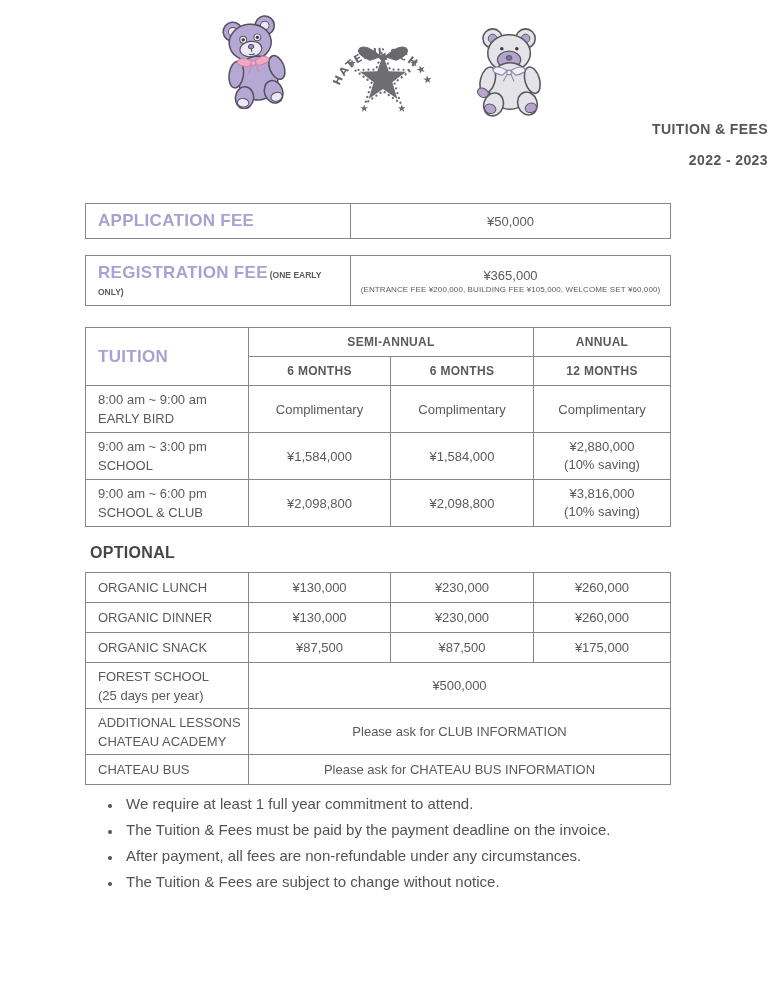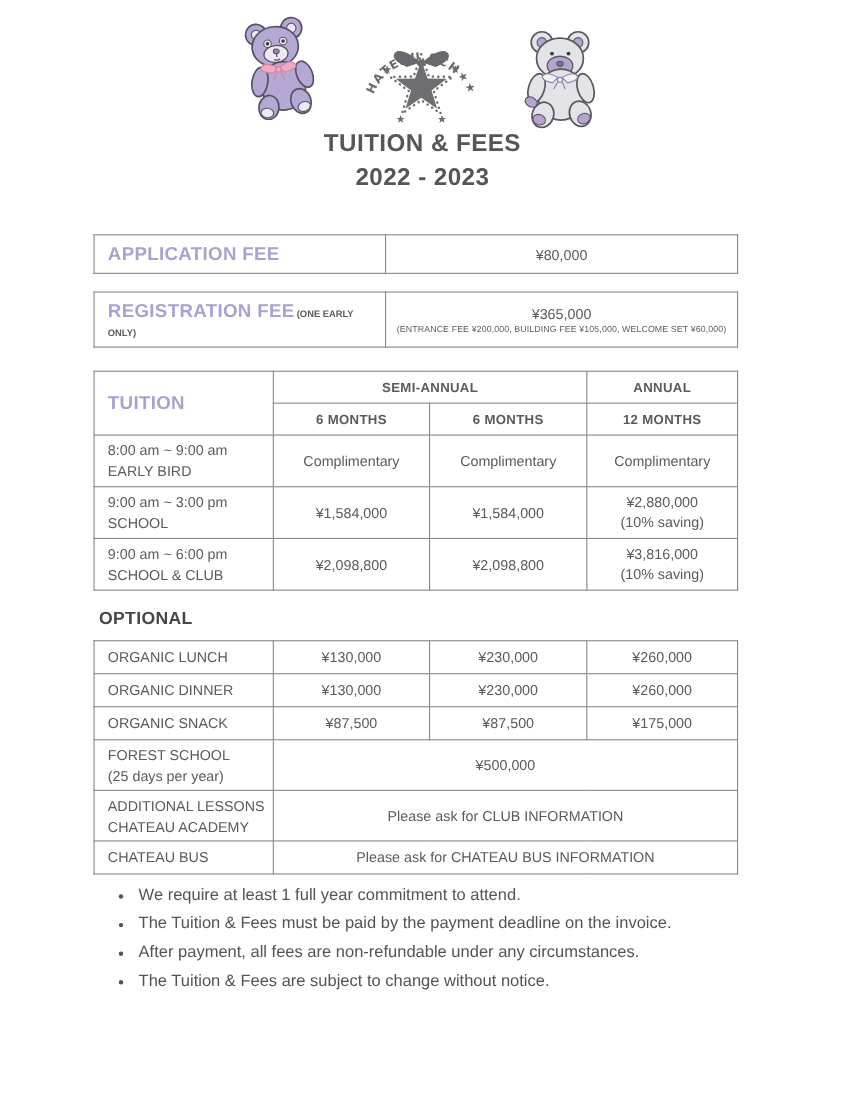--- a/index.html
+++ b/index.html
@@ -17,36 +17,36 @@
   .header {
     display:flex; justify-content:center; align-items:flex-start;
     gap:26px; padding-top:13px; height:108px;
   }
   .bear-left  { width:86px; height:96px; }
   .logo       { width:116px; height:94px; margin-top:6px; }
   .bear-right { width:88px; height:92px; margin-top:12px; }
 
   .title-block { text-align:center; margin-top:6px; }
   .title-line {
-    font-size:22px; font-weight:bold; color:#55565a;
-    letter-spacing:0.4px; line-height:31px;
+    font-size:14px; font-weight:bold; color:#55565a;
+    letter-spacing:0.4px; line-height:31px;text-align:right;
   }
 
   
   table {
     border-collapse:collapse; table-layout:fixed;
     width:585px; margin-left:85px;
   }
   td {
     border:1px solid #878787;
     text-align:center; vertical-align:middle;
     font-size:13px; color:#595a5c;
     padding:2px 4px;
   }
-  .t-app  { margin-top:37px; }
+  .t-app  { margin-top:27px; }
   .t-app td { height:35px; }
   .t-reg  { margin-top:16px; }
   .t-reg td { height:50px; }
   .t-tui  { margin-top:21px; }
   .t-opt  { margin-top:10px;border-radius:22px; }
 
   td.label-cell { text-align:left; padding-left:12px; }
   .fee-label {
     font-size:17px; font-weight:bold; color:#a8a1d1; letter-spacing:0.3px;
   }
@@ -177,21 +177,21 @@
   <table class="t-app">
     <colgroup>
         <col style="width:265px">
         <col style="width:320px">
       </colgroup>
     <tbody>
         <tr>
       <td class="label-cell">
         <span class="fee-label">APPLICATION FEE</span>
       </td>
-      <td>¥80,000</td>
+      <td>¥50,000</td>
     </tr>
   </tbody>
     </table>
 
   <table class="t-reg">
     <colgroup>
         <col style="width:265px">
         <col style="width:320px">
       </colgroup>
     <tbody>

